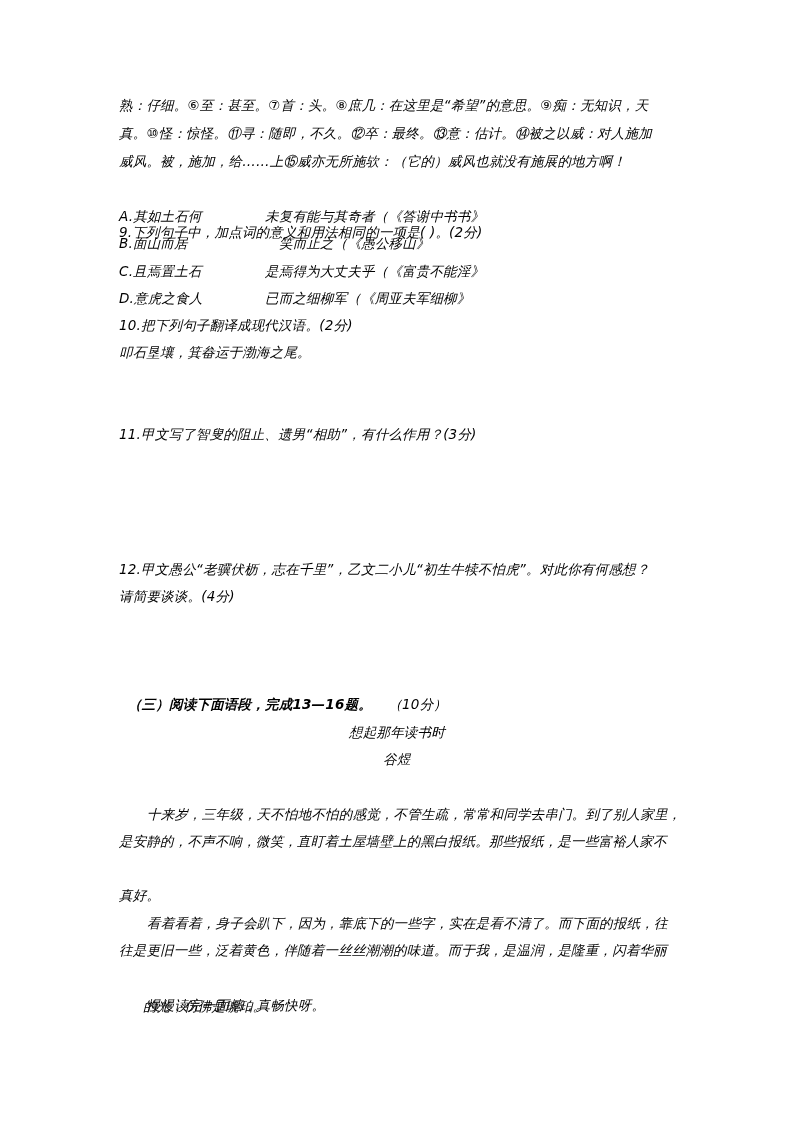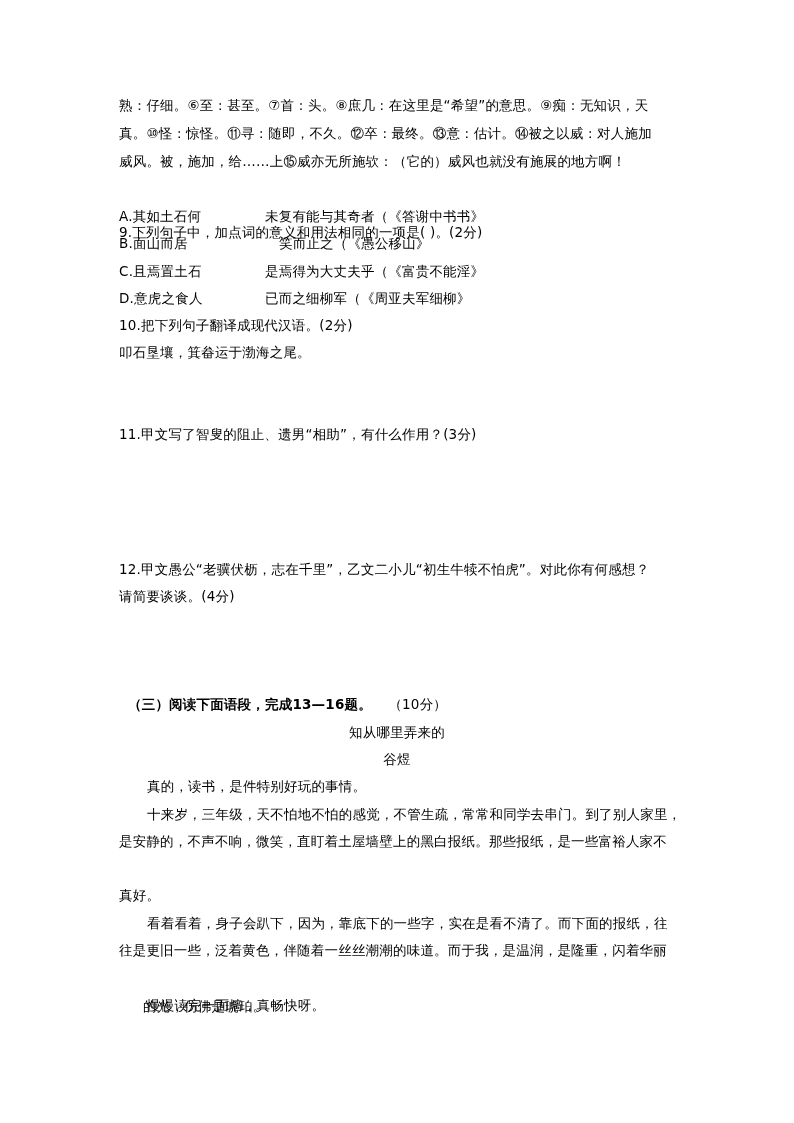--- a/index.html
+++ b/index.html
@@ -1,18 +1,18 @@
 <!DOCTYPE html>
 <html><head>
 <meta charset="utf-8">
 <style>
   html, body { margin:0; padding:0; background:#ffffff; }
   body { width:794px; height:1123px; position:relative; overflow:hidden;
          font-family:"DejaVu Sans", "Liberation Sans", sans-serif; color:#000; }
-  .page { position:absolute; left:0; top:0; width:794px; height:1123px; }
+  .page { position:absolute; left:0; top:0; width:794px; height:1123px;font-style:italic; }
   .line { position:absolute; left:119px; font-size:13.5px; line-height:20px; white-space:nowrap; letter-spacing:0.2px; }
   .indent { left:147px; }
   .col2 { position:absolute; }
   .bold { font-weight:bold; }
   .center { left:0; width:794px; text-align:center; }
 </style>
 </head>
 <body>
 
 <div class="page">
@@ -46,24 +46,23 @@
   <div class="line" style="top:424px;">11.甲文写了智叟的阻止、遗男“相助”，有什么作用？(3分)</div>
 
   <div class="line" style="top:559px;">12.甲文愚公“老骥伏枥，志在千里”，乙文二小儿“初生牛犊不怕虎”。对此你有何感想？</div>
   <div class="line" style="top:586px;">请简要谈谈。(4分)</div>
 
   <div class="line" style="top:694px; left:128px;">
     <span class="bold">（三）阅读下面语段，完成13—16题。</span>
     <span style="margin-left:12px;">（10分）</span>
   </div>
 
-  <div class="line center" style="top:722px;">知从哪里弄来的</div>
+  <div class="line center" style="top:722px;">想起那年读书时</div>
   <div class="line center" style="top:749px;">谷煜</div>
 
-  <div class="line indent" style="top:776px;">真的，读书，是件特别好玩的事情。</div>
 
   <div class="line indent" style="top:804px;">十来岁，三年级，天不怕地不怕的感觉，不管生疏，常常和同学去串门。到了别人家里，</div>
   <div class="line" style="top:831px;">是安静的，不声不响，微笑，直盯着土屋墙壁上的黑白报纸。那些报纸，是一些富裕人家不</div>
   <div class="line" style="top:885px;">真好。</div>
 
   <div class="line indent" style="top:913px;">看着看着，身子会趴下，因为，靠底下的一些字，实在是看不清了。而下面的报纸，往</div>
   <div class="line" style="top:940px;">往是更旧一些，泛着黄色，伴随着一丝丝潮潮的味道。而于我，是温润，是隆重，闪着华丽</div>
   <div class="line" style="top:996px;padding-left:24px;">的光，仿佛是琥珀。</div>
 
   <div class="line indent" style="top:995px;">慢慢读完一面墙，真畅快呀。</div>

